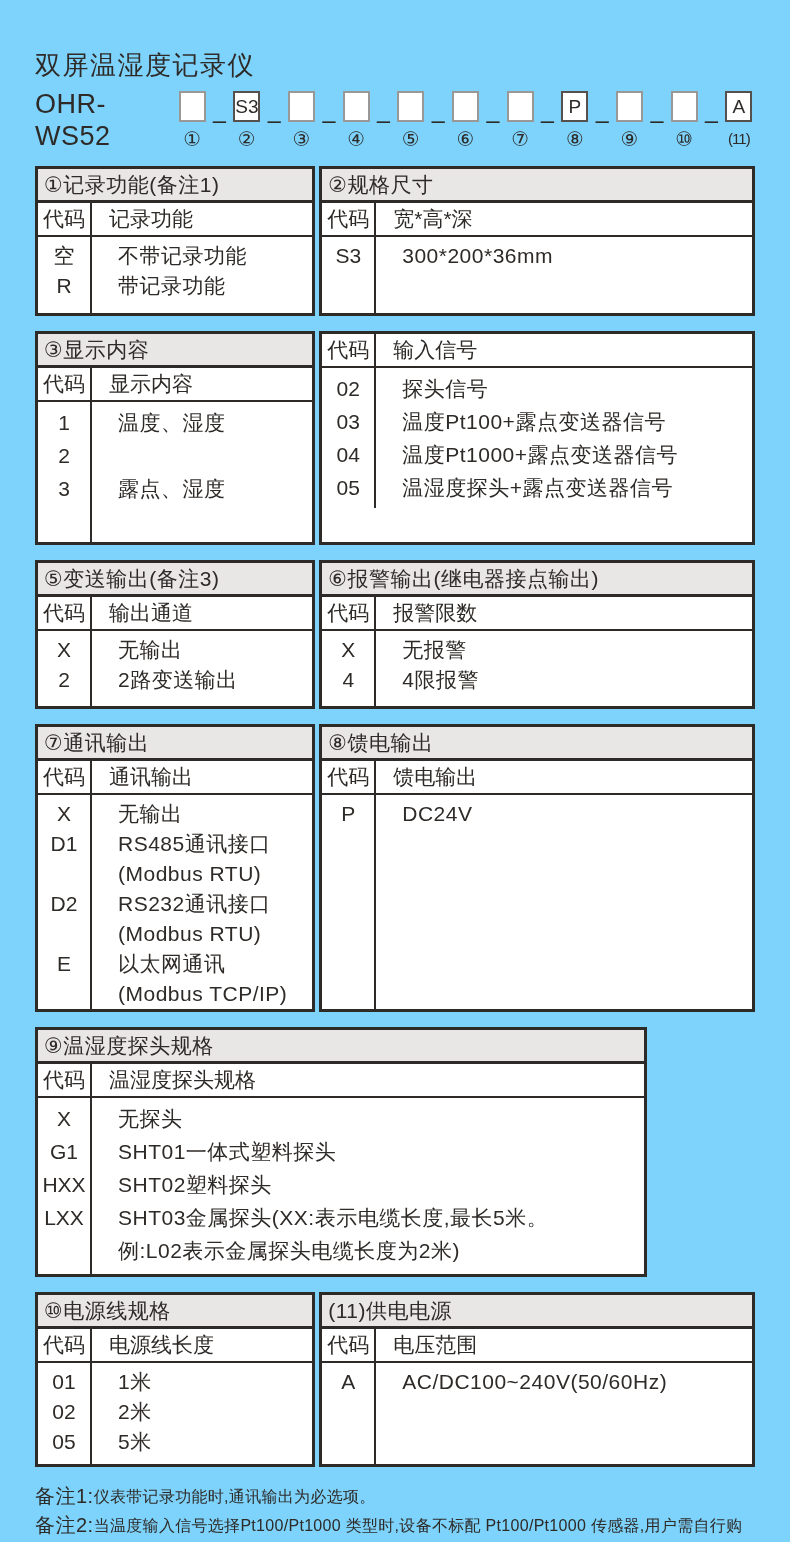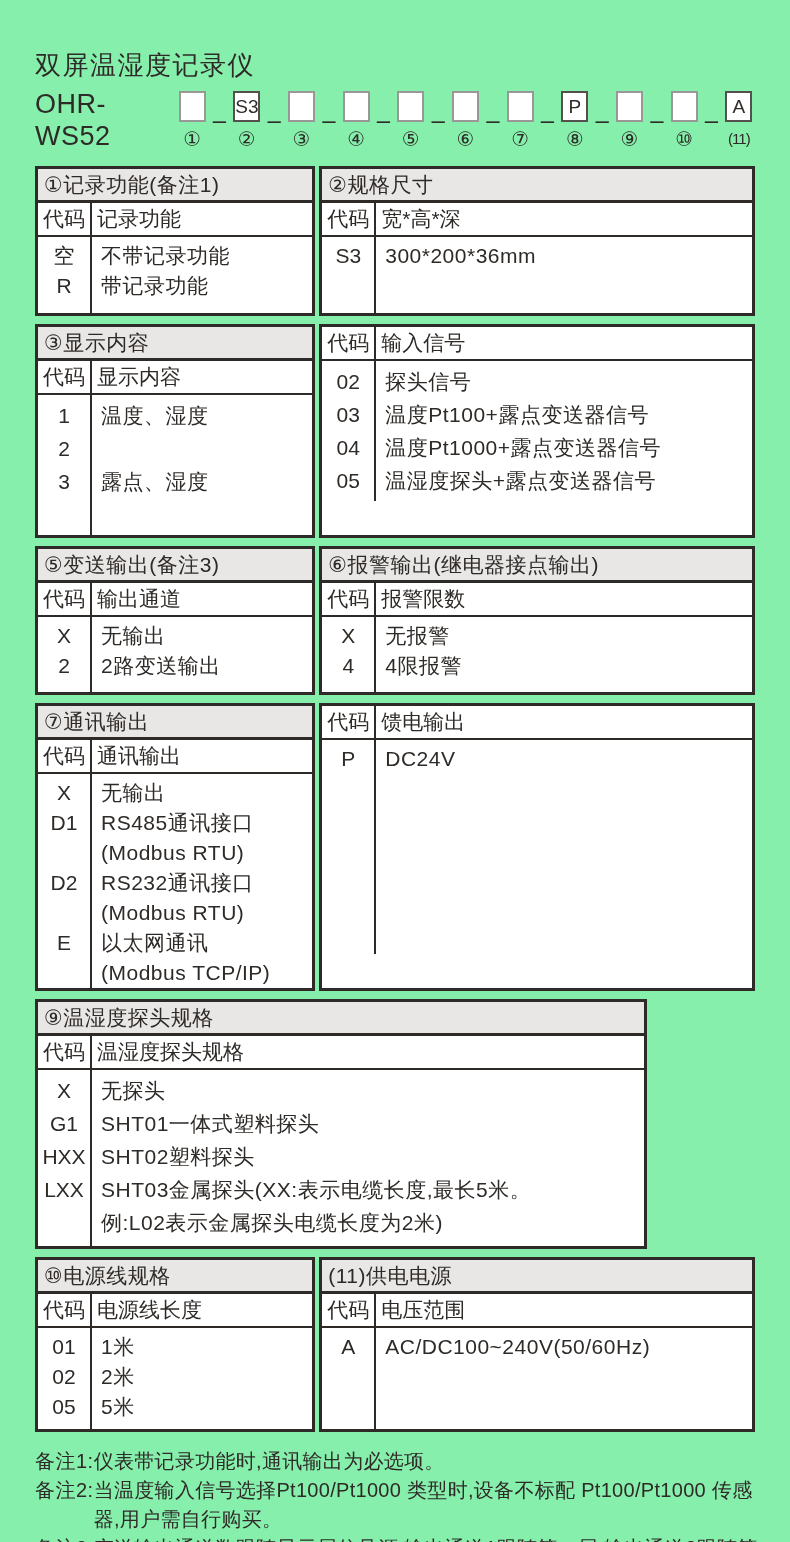--- a/index.html
+++ b/index.html
@@ -8,21 +8,21 @@
     --boxb:#9a9896;
     --boxb-dark:#55504d;
   }
   html,body{margin:0;padding:0;}
   body{background:#ffffff;}
   .page{
     position:relative;
     width:790px;height:1542px;
     box-sizing:border-box;
     padding:50px 35px 0 35px;
-    background:#86efac;
+    background:#7dd3fc;
     color:var(--ink);
     font-family:"Liberation Sans","DejaVu Sans",sans-serif;
     overflow:hidden;
   }
   
   .doc-title{
     font-size:26px;
     font-weight:500;
     letter-spacing:1.5px;
     line-height:30px;
@@ -66,21 +66,21 @@
   .dash{
     width:24px;
     height:31px;
     line-height:29px;
     text-align:center;
     font-size:24px;
     font-weight:500;
   }
   
   .tables{margin-top:14px;}
-  .trow{display:flex;gap:4px;margin-bottom:8px;}
+  .trow{display:flex;gap:4px;margin-bottom:15px;}
   .tbl{
     box-sizing:border-box;
     border:3px solid var(--ink);
     background:#fff;
   }
   .tbl.left{width:311px;}
   .tbl.right{width:484px;}
   .tbl.full{width:612px;}
   .sec-title{
     background:var(--hbg);
@@ -90,20 +90,21 @@
     padding:2px 6px 1px 6px;
     border-bottom:3px solid var(--ink);
     letter-spacing:0.5px;
   }
   .sec-head{
     display:flex;
     border-bottom:2px solid var(--ink);
     font-size:21px;
     font-weight:500;
     line-height:32px;
+    gap:12px;
   }
   .sec-head .code{
     flex:none;width:52px;
     border-right:2px solid var(--ink);
     text-align:center;
   }
   .sec-head .desc{flex:1;padding-left:5px;}
   .sec-data{
     position:relative;
     display:flex;
@@ -118,41 +119,41 @@
     width:2px;
     background:var(--ink);
   }
   .drow{display:flex;flex:none;}
   .drow.filler{flex:1;}
   .drow .code{
     flex:none;width:52px;
     text-align:center;
     line-height:var(--lh,30px);
   }
-  .drow .desc{flex:1;padding-left:11px;}
+  .drow .desc{flex:1;padding-left:28px;}
   .dline{line-height:var(--lh,30px);letter-spacing:0.5px;}
   .r1 .sec-data{min-height:72px;}
   .r2 .sec-data{min-height:136px;--lh:33px;}
   .r3 .sec-data{min-height:71px;}
   .r4 .sec-data{min-height:210px;}
   .r5 .sec-data{min-height:172px;--lh:33px;}
   .r6 .sec-data{min-height:97px;}
   
   .notes{margin-top:15px;width:726px;}
   .note{display:flex;}
   .note-label{
     flex:none;
     font-size:20px;
     font-weight:500;
     line-height:29px;
     letter-spacing:0.5px;
   }
   .note-text{
     flex:1;
-    font-size:20px;
+    font-size:16px;
     line-height:29px;
     letter-spacing:0.3px;
   }
 </style>
 </head>
 <body>
 
 <div class="page">
 
   <div class="doc-title">双屏温湿度记录仪</div>
@@ -416,20 +417,21 @@
                 <div class="dline">(Modbus TCP/IP)</div>
               </div>
             </div>
             <div class="drow filler">
               <div class="code"></div>
               <div class="desc"></div>
             </div>
           </div>
         </section>
       <section class="tbl right">
+          <div class="sec-title">⑧馈电输出</div>
           <div class="sec-head">
             <div class="code">代码</div>
             <div class="desc">馈电输出</div>
           </div>
           <div class="sec-data">
             <div class="drow">
               <div class="code">P</div>
               <div class="desc">
                 <div class="dline">DC24V</div>
               </div>

